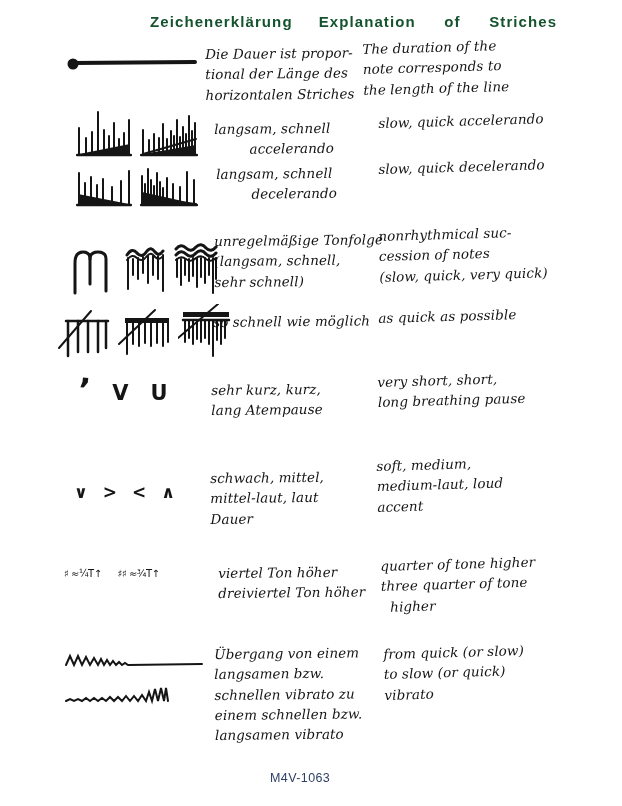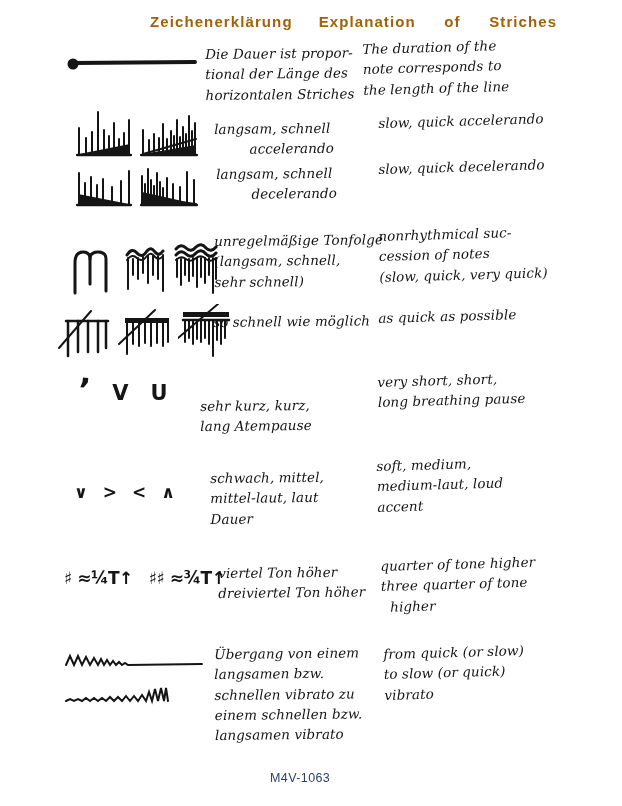--- a/index.html
+++ b/index.html
@@ -5,21 +5,21 @@
   html,body{margin:0;padding:0;}
   body{
     width:622px;height:806px;position:relative;overflow:hidden;
     background:#ffffff;font-family:"Liberation Sans",sans-serif;
   }
   .abs{position:absolute;}
   
   .title{
     left:150px;top:13px;display:flex;gap:26px;
     font-family:"Liberation Sans",sans-serif;font-weight:700;
-    font-size:15px;letter-spacing:1.1px;color:#a16207;white-space:pre;text-align:center;
+    font-size:15px;letter-spacing:1.1px;color:#14532d;white-space:pre;text-align:center;
   }
   .title .en{word-spacing:9px;}
   
   .hw{
     font-family:"DejaVu Serif",serif;font-style:italic;
     font-size:13.5px;line-height:1.5;color:#141414;
     white-space:pre-wrap;letter-spacing:0.1px;
     transform:rotate(-0.6deg);transform-origin:left top;
   }
   .hw.up{transform:rotate(-1.6deg);}
@@ -34,34 +34,34 @@
   .footer{
     left:270px;top:771px;color:#2e3f66;
     font-family:"Liberation Sans",sans-serif;font-size:12.5px;letter-spacing:0.4px;text-align:center;
   }
   
   .r0-sym{left:66px;top:56px;}   .r0-de{left:205px;top:44px;}  .r0-en{left:362px;top:39px;}
   .r1-sym{left:76px;top:110px;}  .r1-de{left:214px;top:119px;} .r1-en{left:378px;top:113px;}
   .r2-sym{left:76px;top:160px;}  .r2-de{left:216px;top:164px;} .r2-en{left:378px;top:159px;}
   .r3-sym{left:70px;top:241px;}  .r3-de{left:214px;top:231px;} .r3-en{left:378px;top:226px;}
   .r4-sym{left:58px;top:304px;}  .r4-de{left:213px;top:312px;} .r4-en{left:378px;top:308px;}
-  .r5-sym{left:78px;top:378px;}  .r5-de{left:200px;top:380px;margin-top:16px;} .r5-en{left:377px;top:372px;}
+  .r5-sym{left:78px;top:378px;}  .r5-de{left:211px;top:380px;} .r5-en{left:377px;top:372px;}
   .r6-sym{left:74px;top:482px;}  .r6-de{left:210px;top:468px;} .r6-en{left:376px;top:456px;}
   .r7-sym{left:64px;top:568px;}  .r7-de{left:218px;top:563px;} .r7-en{left:380px;top:556px;}
   .r8-sym{left:64px;top:652px;}  .r8-de{left:214px;top:644px;} .r8-en{left:383px;top:644px;}
   .symrow{display:flex;align-items:flex-end;}
   .r1-sym,.r2-sym{gap:8px;}
   .r3-sym{gap:8px;}
   .r4-sym{gap:6px;}
   .r6-sym{gap:26px;}
   .breath{display:flex;align-items:flex-end;gap:22px;}
   .breath .comma{font-size:32px;line-height:0.8;transform:rotate(6deg);}
   .breath .vee,.breath .uu{font-size:21px;line-height:1;}
   .accents{display:flex;gap:15px;font-size:17px;}
-  .qtone{display:flex;gap:16px;font-size:17px;font-weight:700;letter-spacing:-0.5px;white-space:pre;}
+  .qtone{display:flex;gap:16px;font-size:10px;font-weight:400;letter-spacing:-0.5px;white-space:pre;}
   .vibwrap{display:flex;flex-direction:column;gap:12px;}
 </style>
 </head>
 <body>
 
 <div class="abs title">
   <span>Zeichenerklärung</span>
   <span class="en">Explanation  of  Striches</span>
 </div>
 

